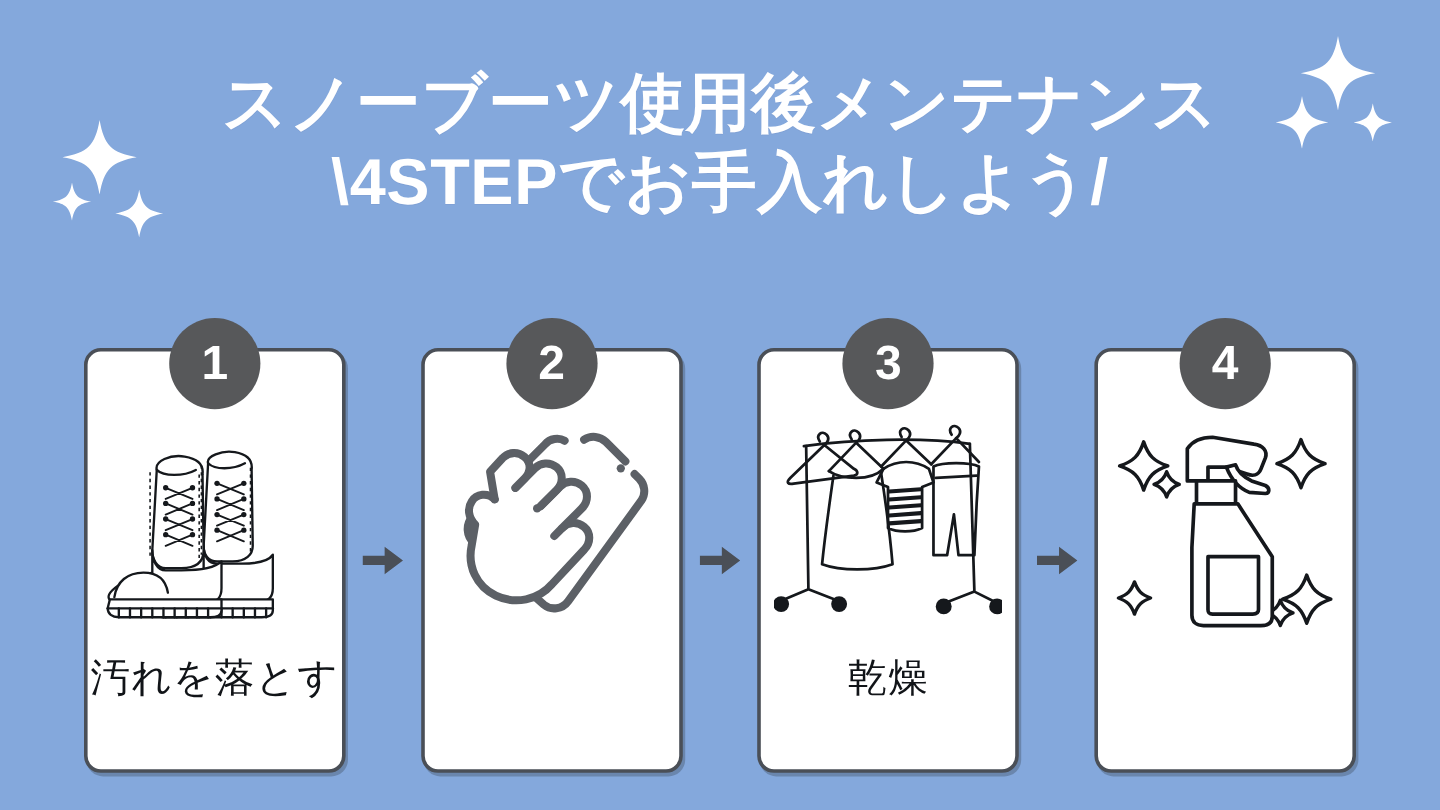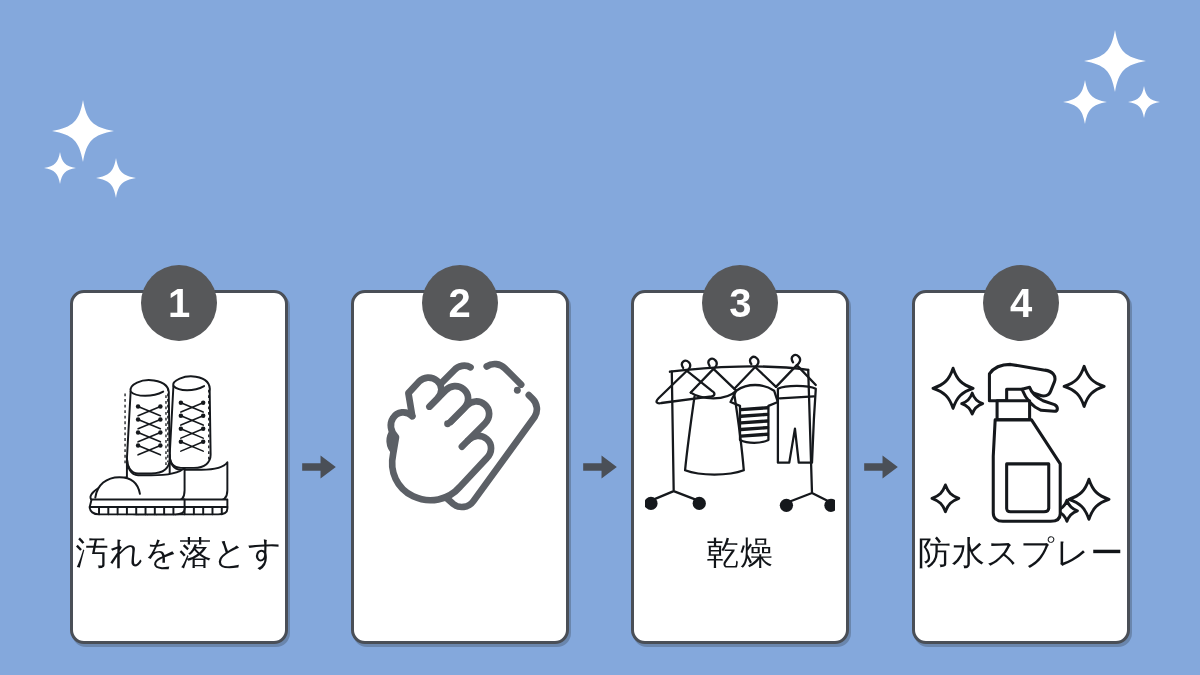--- a/index.html
+++ b/index.html
@@ -109,21 +109,21 @@
     width: 196px;
     height: 180px;
     display: flex;
     align-items: center;
     justify-content: center;
   }
   .art svg {
     display: block;
   }
   .step-label {
-    margin-top: 6px;
+    margin-top: 18px;
     font-size: 33px;
     font-weight: 500;
     color: #111418;
     letter-spacing: 1px;
     white-space: nowrap;
     line-height: 1.1;
   }
 
   
   .arrow {
@@ -156,20 +156,24 @@
       <path d="M50 0 C56 34 66 44 100 50 C66 56 56 66 50 100 C44 66 34 56 0 50 C34 44 44 34 50 0 Z"></path>
     </svg>
     <svg class="sparkle" style="left:1063px; top:80px; width:44px; height:44px;" viewBox="0 0 100 100">
       <path d="M50 0 C56 34 66 44 100 50 C66 56 56 66 50 100 C44 66 34 56 0 50 C34 44 44 34 50 0 Z"></path>
     </svg>
     <svg class="sparkle" style="left:1128px; top:86px; width:32px; height:32px;" viewBox="0 0 100 100">
       <path d="M50 0 C56 34 66 44 100 50 C66 56 56 66 50 100 C44 66 34 56 0 50 C34 44 44 34 50 0 Z"></path>
     </svg>
   </div>
 
+  <div class="title-block">
+    <span class="title-line title-line-1">スノーブーツ使用後メンテナンス</span>
+    <span class="title-line title-line-2">\4STEPでお手入れしよう/</span>
+  </div>
 
   <div class="steps-row">
 
     <div class="step">
       <div class="card">
         <div class="badge">1</div>
         <div class="art">
           <svg viewBox="0 0 200 175" width="186" height="163">
             <g fill="#ffffff" stroke="#15181c" stroke-width="2.1" stroke-linecap="round" stroke-linejoin="round">
 
@@ -367,18 +371,17 @@
 
               <path d="M68 72 L106 72 L136 118 L136 170
                        C136 176 132 178 126 178 L76 178
                        C70 178 66 175 66 169 L66 110 Z"></path>
 
               <path d="M80 118 L124 118 L124 164 C124 167 122 168 119 168
                        L84 168 C81 168 80 167 80 164 Z"></path>
             </g>
           </svg>
         </div>
-        <div class="step-label">防水スプレー</div>
       </div>
     </div>
 
   </div>
 </div>
 
 </body></html>

